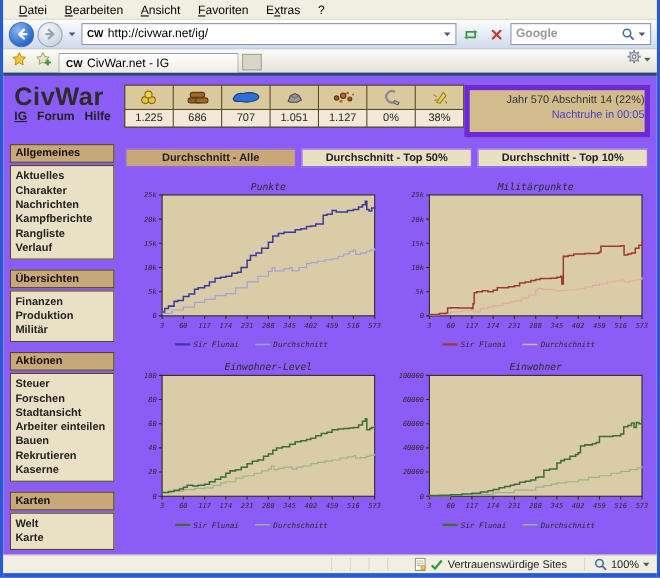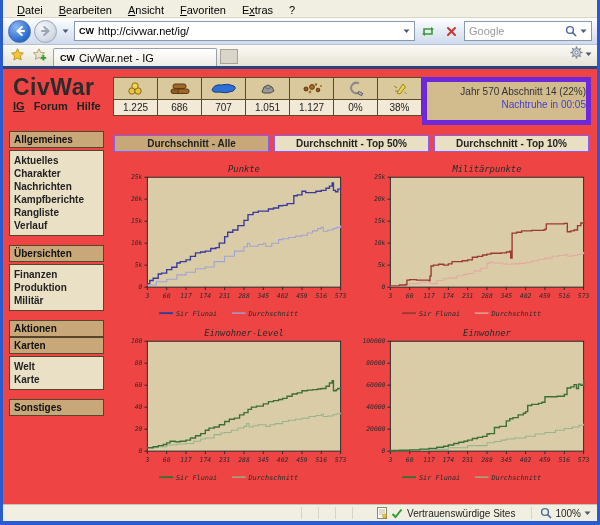--- a/index.html
+++ b/index.html
@@ -11,31 +11,31 @@
   .menubar .mitem{padding:1px 8px;cursor:default;}
   .toolbar{height:26px;border-bottom:1px solid #b4c0d6;background:linear-gradient(#fdfefe,#e3eaf5 55%,#cfdaec);display:flex;align-items:center;padding:0 5px;gap:3px;}
   .navbtn{width:21px;height:21px;border-radius:50%;display:flex;align-items:center;justify-content:center;flex-shrink:0;}
   .backbtn{background:radial-gradient(circle at 35% 30%,#8ab8f4,#2f6fd0 65%,#1d4fa0);border:1px solid #4a6ea8;}
   .fwdbtn{background:radial-gradient(circle at 35% 30%,#f4f6fa,#d4dae4 65%,#b8c0cc);border:1px solid #9aa6b8;}
   .ddw{padding:0 2px;display:flex;align-items:center;}
   .addressbar{flex:1;height:18px;background:#fff;border:1px solid #8a98ac;display:flex;align-items:center;padding:0 4px;font-size:11px;gap:4px;min-width:0;}
   .fav{font-weight:bold;font-size:9px;color:#000;flex-shrink:0;}
   .url{flex:1;color:#000;white-space:nowrap;overflow:hidden;}
   .sqbtn{width:20px;height:20px;display:flex;align-items:center;justify-content:center;flex-shrink:0;}
-  .searchbox{width:118px;height:18px;background:#fff;border:1px solid #8a98ac;display:flex;align-items:center;font-size:11px;color:#9a9a9a;padding:0 4px;gap:3px;flex-shrink:0;}
+  .searchbox{width:118px;height:18px;background:#fff;border:1px solid #8a98ac;display:flex;align-items:center;font-size:11px;color:#9a9a9a;padding:0 4px;gap:3px;flex-shrink:0;font-weight:bold;}
   .searchbox .ph{flex:1;}
   .tabrow{height:21px;background:linear-gradient(#fbfaf6,#e6e3d6);display:flex;align-items:flex-end;padding:0 5px;gap:3px;}
   .staricon{padding:1px 3px;}
   .tab{height:17px;background:linear-gradient(#ffffff,#efede4);border:1px solid #98a0b0;border-bottom:none;border-radius:2px 2px 0 0;display:flex;align-items:center;font-size:11px;padding:0 6px;gap:4px;width:150px;color:#000;}
   .tabstub{width:16px;height:13px;background:#d9d6c9;border:1px solid #a8a494;margin-bottom:2px;}
   .tr-right{margin-left:auto;display:flex;align-items:center;gap:2px;padding-bottom:3px;}
   .divider{height:3px;background:#26477e;}
 
   
-  .content{position:relative;height:429px;background:#ef4444;padding:6px 6px 0 6px;overflow:hidden;}
+  .content{position:relative;height:429px;background:#8b5cf6;padding:6px 6px 0 6px;overflow:hidden;}
   .pageheader{display:flex;align-items:flex-start;}
   .logoblock{width:100px;flex-shrink:0;padding-left:4px;}
   .logo{font-size:23px;font-weight:bold;color:#2b2b2b;line-height:24px;letter-spacing:0.5px;}
   .pagenav{display:flex;gap:9px;font-size:11px;font-weight:bold;color:#222;margin-top:1px;}
   .pagenav .u{text-decoration:underline;}
   .restable{display:grid;grid-template-columns:repeat(7,43px);grid-auto-rows:auto;border:1px solid #5a4a2c;background:#5a4a2c;gap:1px;margin-top:2px;text-align:center;}
   .rescell{background:#dbc99e;height:21px;display:flex;align-items:center;justify-content:center;}
   .resval{background:#f2ead6;height:15px;display:flex;align-items:center;justify-content:center;font-size:10px;color:#222;}
   .infobox{margin-left:auto;width:172px;height:34px;background:#d2bc8e;border:5px solid #6d28d9;text-align:right;font-size:10px;padding-top:4px;margin-top:2px;}
   .infobox .l1{color:#333;}
@@ -241,20 +241,29 @@
             <div class="sitem">Rangliste</div>
             <div class="sitem">Verlauf</div>
           </div>
           <div class="sechead">Übersichten</div>
           <div class="secitems">
             <div class="sitem">Finanzen</div>
             <div class="sitem">Produktion</div>
             <div class="sitem">Militär</div>
           </div>
           <div class="sechead">Aktionen</div>
+          <div class="secitems">
+            <div class="sitem">Steuer</div>
+            <div class="sitem">Forschen</div>
+            <div class="sitem">Stadtansicht</div>
+            <div class="sitem">Arbeiter einteilen</div>
+            <div class="sitem">Bauen</div>
+            <div class="sitem">Rekrutieren</div>
+            <div class="sitem">Kaserne</div>
+          </div>
           <div class="sechead">Karten</div>
           <div class="secitems">
             <div class="sitem">Welt</div>
             <div class="sitem">Karte</div>
           </div>
           <div class="sechead">Sonstiges</div>
         </div>
       <div class="main">
         <div class="viewtabs" id="viewtabs">
             <div class="viewtab active">Durchschnitt - Alle</div>

